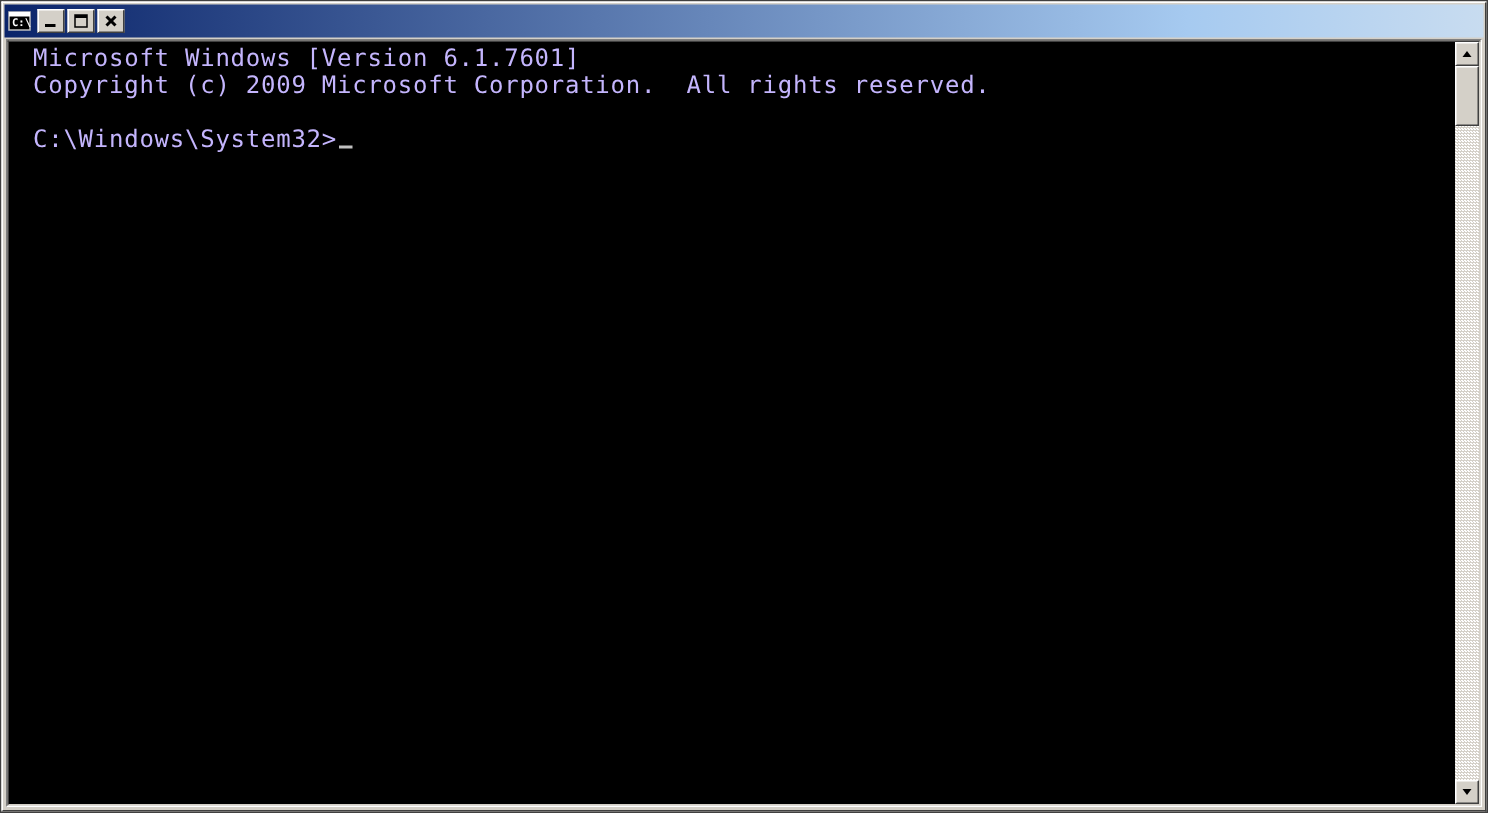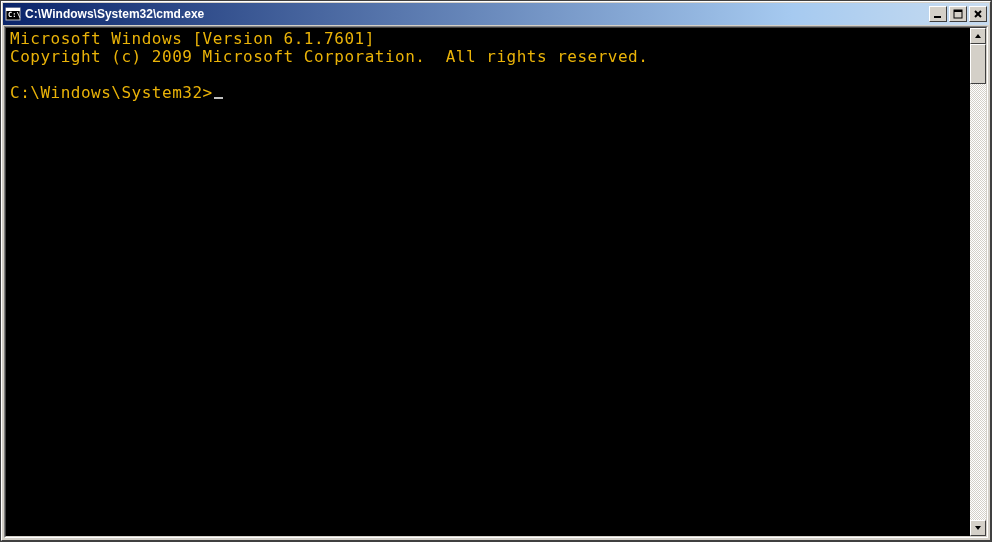--- a/index.html
+++ b/index.html
@@ -86,25 +86,25 @@
     flex: 1;
     display: flex;
     border-top: 1px solid #404040;
     border-left: 1px solid #404040;
     border-right: 1px solid #d4d0c8;
     border-bottom: 1px solid #d4d0c8;
   }
   .console {
     flex: 1;
     background: #000000;
-    color: #eab308;
+    color: #c4b5fd;
     font-family: "Consolas", "Lucida Console", monospace;
     font-size: 16px;
     line-height: 18px;
-    padding: 2px 4px;
+    padding: 2px 16px;
     white-space: pre;
     overflow: hidden;
     letter-spacing: 0.5px;
   }
   .scrollbar {
     width: 16px;
     background: #d4d0c8;
     display: flex;
     flex-direction: column;
   }
@@ -152,21 +152,20 @@
   <div class="inner-frame">
 
     <div class="titlebar">
       <span class="app-icon">
         <svg width="16" height="16" viewBox="0 0 16 16">
           <rect x="1" y="2" width="14" height="12" fill="#000" stroke="#c0c0c0" stroke-width="1"></rect>
           <rect x="1" y="2" width="14" height="3" fill="#fff"></rect>
           <text x="3" y="11" font-family="monospace" font-size="7" fill="#fff">C:\</text>
         </svg>
       </span>
-      <span class="title-text">C:\Windows\System32\cmd.exe</span>
       <div class="titlebar-buttons">
         <div class="tb-btn">
           <svg width="10" height="10" viewBox="0 0 10 10">
             <rect x="1" y="7" width="7" height="2" fill="#000"></rect>
           </svg>
         </div>
         <div class="tb-btn">
           <svg width="10" height="10" viewBox="0 0 10 10">
             <rect x="1" y="1" width="8" height="8" fill="none" stroke="#000" stroke-width="1"></rect>
             <rect x="1" y="1" width="8" height="2" fill="#000"></rect>

